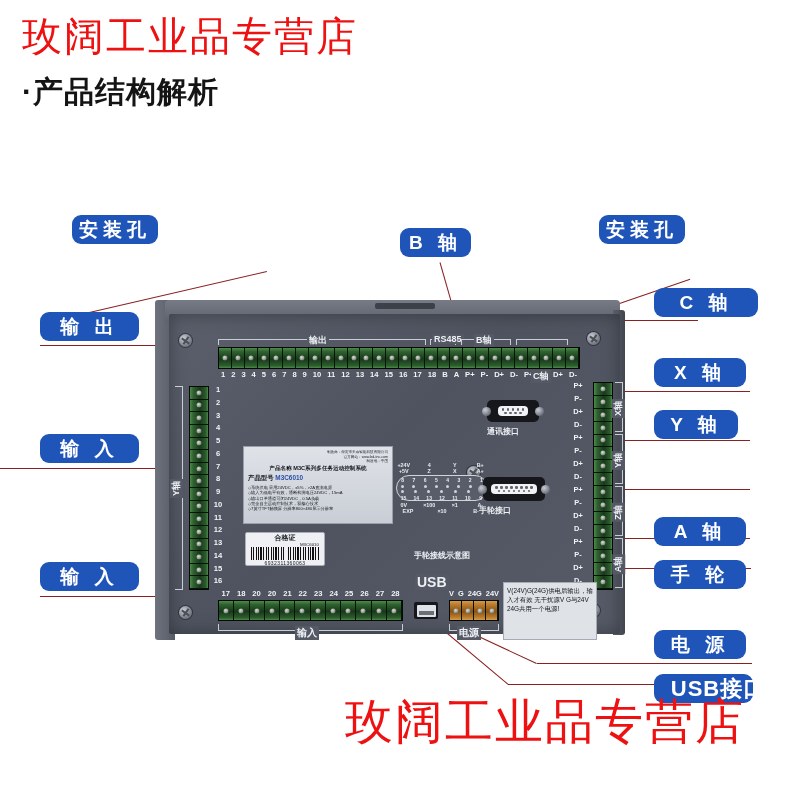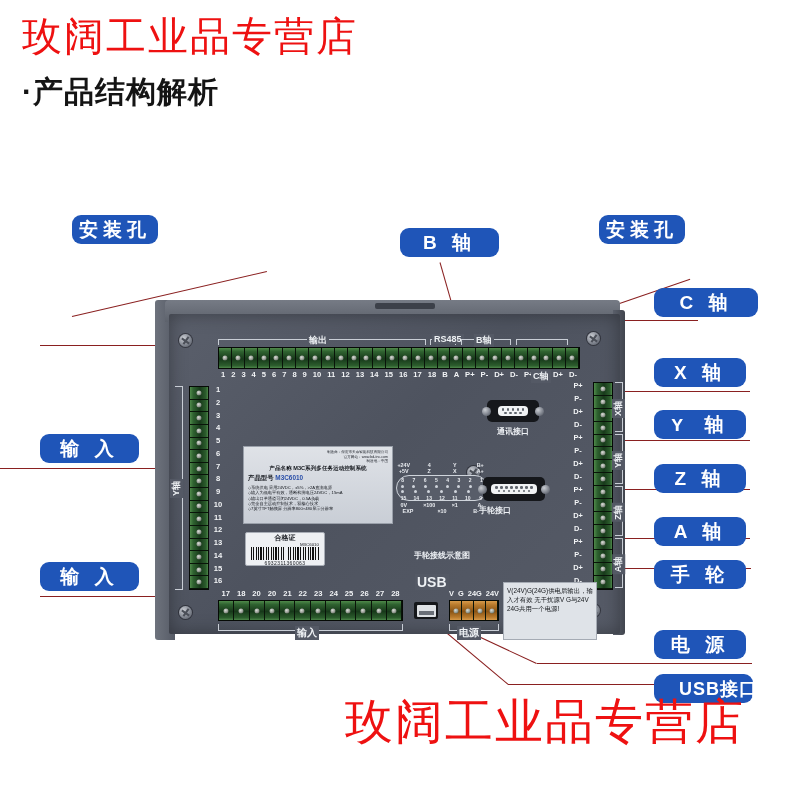--- a/index.html
+++ b/index.html
@@ -25,21 +25,21 @@
     font-family:"DejaVu Serif","Liberation Serif",serif;
   }
 
   
   .badge{
     position:absolute;background:#1f55b8;color:#fff;border-radius:9px;
     font-size:19px;font-weight:700;text-align:center;white-space:nowrap;
     display:flex;align-items:center;justify-content:center;letter-spacing:5px;
     padding:0 6px;box-sizing:border-box;height:29px;
   }
-  .badge.sm{font-size:18px;letter-spacing:1px;padding-left:36px;}
+  .badge.sm{font-size:22px;letter-spacing:1px;padding-left:36px;}
 
   
   .lead{position:absolute;background:#8a2020;height:1px;transform-origin:0 50%;}
 
   
   #device{
     position:absolute;left:155px;top:300px;width:470px;height:340px;
   }
   .dev-side{
     position:absolute;left:0;top:0;width:20px;height:340px;
@@ -572,21 +572,21 @@
               <i></i>
             </div>
           <div class="prow">
               <i></i>
               <i></i>
               <i></i>
               <i></i>
             </div>
         </div>
       </div>
-      <div class="port-caption" style="left:318px;top:112px;width:52px;text-align:center;">通讯接口</div>
+      <div class="port-caption" style="left:318px;top:112px;width:52px;">通讯接口</div>
 
       <div class="dsub" style="left:314px;top:163px;width:62px;height:24px;">
         <div class="nut l"></div>
         <div class="nut r"></div>
         <div class="shell">
           <div class="prow">
               <i></i>
               <i></i>
               <i></i>
               <i></i>
@@ -605,30 +605,30 @@
               <i></i>
             </div>
         </div>
       </div>
       <div class="port-caption" style="left:310px;top:191px;width:70px;text-align:left;">手轮接口</div>
 
     </div>
   </div>
 
   <div class="badge" style="left:72px;top:215px;width:86px;">安装孔</div>
+  <div class="badge" style="left:40px;top:312px;width:99px;">输  出</div>
   <div class="badge" style="left:40px;top:434px;width:99px;">输  入</div>
   <div class="badge" style="left:40px;top:562px;width:99px;">输  入</div>
 
-  <div class="badge" style="left:400px;top:228px;width:99px;">B  轴</div>
+  <div class="badge" style="left:400px;top:228px;width:71px;">B  轴</div>
 
   <div class="badge" style="left:599px;top:215px;width:86px;">安装孔</div>
   <div class="badge" style="left:654px;top:288px;width:104px;">C  轴</div>
   <div class="badge" style="left:654px;top:358px;width:92px;">X  轴</div>
-  <div class="badge" style="left:654px;top:410px;width:92px;font-family:Liberation Mono, monospace;">Y  轴</div>
-  <div class="badge" style="left:654px;top:464px;width:92px;">Z  轴</div>
+  <div class="badge" style="left:654px;top:410px;width:84px;">Y  轴</div>
   <div class="badge" style="left:654px;top:517px;width:92px;">A  轴</div>
   <div class="badge" style="left:654px;top:560px;width:92px;">手  轮</div>
   <div class="badge" style="left:654px;top:630px;width:92px;">电  源</div>
   <div class="badge sm" style="left:654px;top:674px;width:99px;">USB接口</div>
 
   <div id="watermark-bottom">玫阔工业品专营店</div>
 
 </div>
 
 </body></html>

